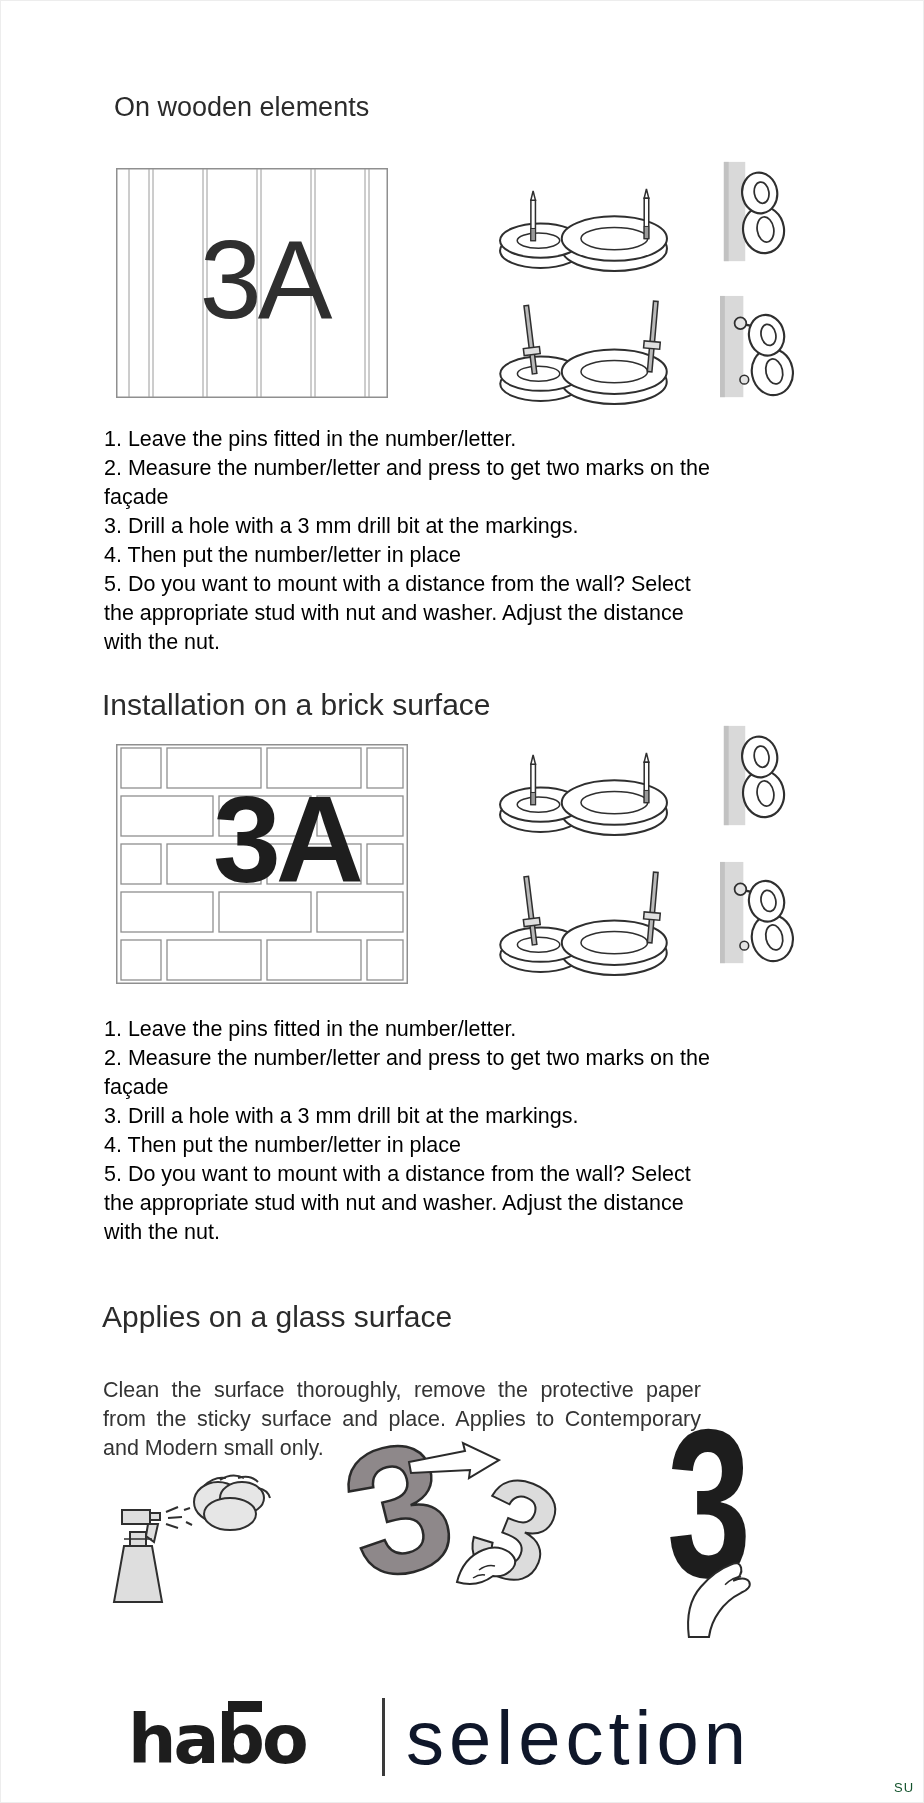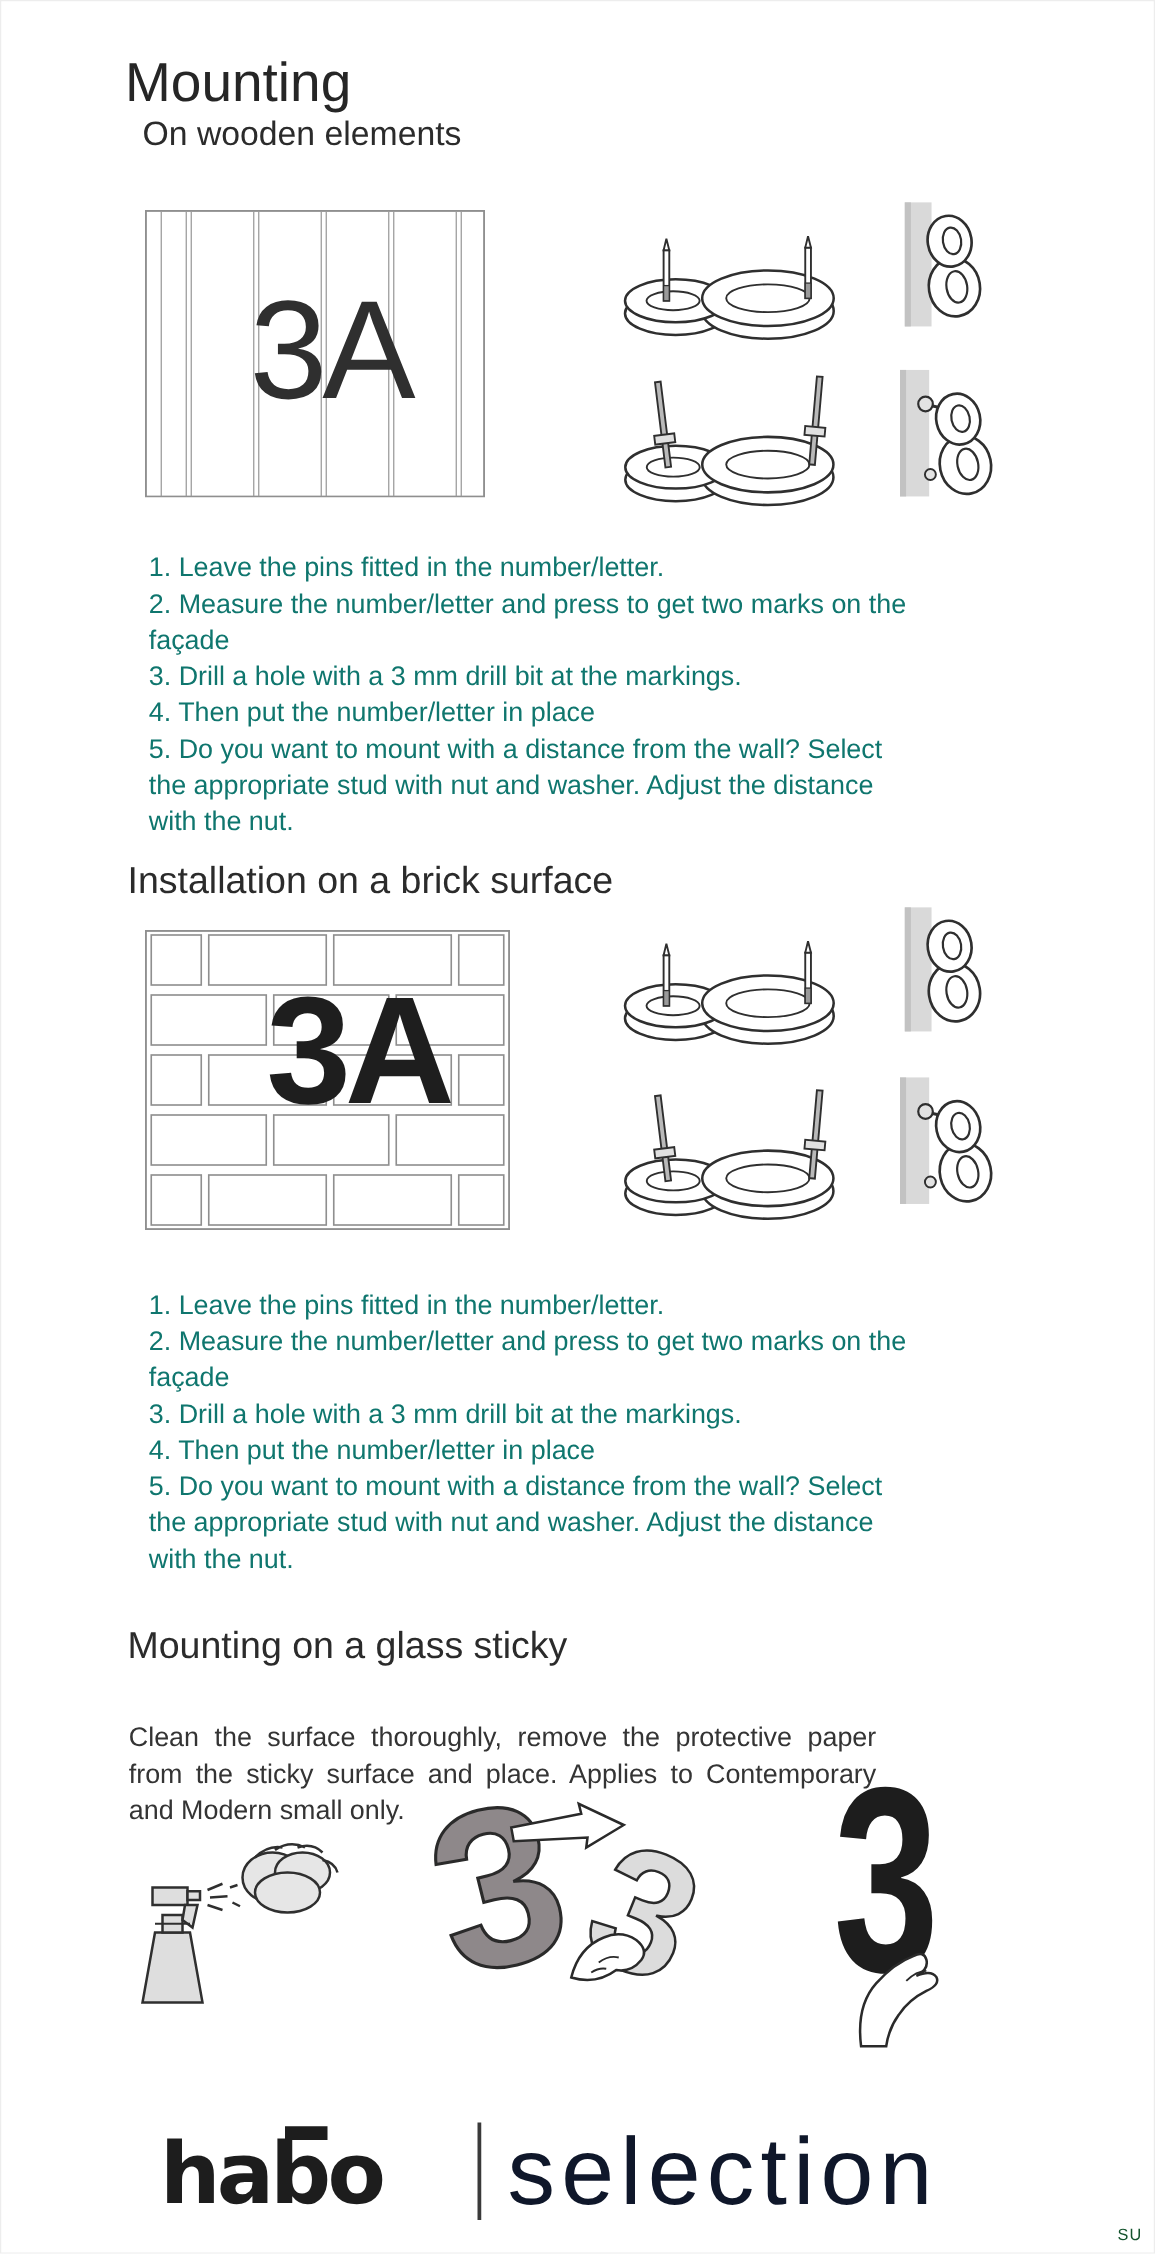--- a/index.html
+++ b/index.html
@@ -5,37 +5,36 @@
   html,body{margin:0;padding:0;background:#fff;}
   .page{
     position:relative;width:924px;height:1803px;margin:0 auto;background:#ffffff;
     font-family:"Liberation Sans",sans-serif;color:#333;overflow:hidden;
     box-shadow:inset 0 0 0 1px #ededed;
   }
   .abs{position:absolute;}
   .main-title{font-size:44px;color:#262626;letter-spacing:0;}
   .sub-title{font-size:27px;color:#2b2b2b;}
   .section-title{font-size:30px;color:#2b2b2b;}
-  .instr{font-size:21.5px;line-height:29px;color:#0f766e;list-style:none;margin:16px;padding:0;}
+  .instr{font-size:21.5px;line-height:29px;color:#000000;list-style:none;margin:1px;padding:0;}
   .instr li{margin:0;padding:0;}
   .para{font-size:21.5px;line-height:29px;color:#343434;text-align:justify;margin:0;}
   .brand{font-family:"DejaVu Sans",sans-serif;font-weight:bold;font-size:68px;line-height:86px;
          letter-spacing:-3px;color:#1d1d1d;}
   .brand-bar{background:#1d1d1d;width:34px;height:11px;}
   .divider{width:3px;height:78px;background:#3a3a3a;}
   .collection{font-size:76px;line-height:76px;letter-spacing:5px;color:#0f172a;font-weight:400;}
   .watermark{font-size:13px;color:#14532d;letter-spacing:1px;}
   svg{display:block;}
 </style>
 </head>
 <body>
 
 <div class="page">
 
-  <div class="abs main-title" style="left:100px;top:42px;">Mounting</div>
   <div class="abs sub-title" style="left:114px;top:92px;">On wooden elements</div>
 
   <svg class="abs" style="left:116px;top:168px;" width="272" height="230" viewBox="0 0 272 230">
     <rect x="0.75" y="0.75" width="270.5" height="228.5" fill="#ffffff" stroke="#8f8f8f" stroke-width="1.5"></rect>
     <g stroke="#9a9a9a" stroke-width="1">
       <line x1="13" y1="1" x2="13" y2="229"></line>
       <line x1="33" y1="1" x2="33" y2="229"></line>
         <line x1="37" y1="1" x2="37" y2="229"></line>
       <line x1="87" y1="1" x2="87" y2="229"></line>
         <line x1="91" y1="1" x2="91" y2="229"></line>
@@ -207,21 +206,21 @@
   </svg>
 
   <ol class="abs instr" style="left:103px;top:1014px;width:622px;">
     <li>1. Leave the pins fitted in the number/letter.</li>
     <li>2. Measure the number/letter and press to get two marks on the façade</li>
     <li>3. Drill a hole with a 3 mm drill bit at the markings.</li>
     <li>4. Then put the number/letter in place</li>
     <li>5. Do you want to mount with a distance from the wall? Select the appropriate stud with nut and washer. Adjust the distance with the nut.</li>
   </ol>
 
-  <div class="abs section-title" style="left:102px;top:1300px;">Mounting on a glass sticky</div>
+  <div class="abs section-title" style="left:102px;top:1300px;">Applies on a glass surface</div>
   <p class="abs para" style="left:103px;top:1352px;width:598px;margin-top:24px;">Clean the surface thoroughly, remove the protective paper from the sticky surface and place. Applies to Contemporary and Modern small only.</p>
 
   <svg class="abs" style="left:100px;top:1458px;" width="180" height="150" viewBox="0 0 180 150">
     <g>
       <polygon points="24,88 52,88 62,144 14,144" fill="#dedede" stroke="#2f2f2f" stroke-width="2"></polygon>
       <rect x="30" y="74" width="16" height="14" fill="#dedede" stroke="#2f2f2f" stroke-width="2"></rect>
       <polygon points="22,52 50,52 50,66 22,66" fill="#dedede" stroke="#2f2f2f" stroke-width="2"></polygon>
       <rect x="50" y="55" width="10" height="7" fill="#dedede" stroke="#2f2f2f" stroke-width="2"></rect>
       <polygon points="48,66 58,66 54,84 46,78" fill="#dedede" stroke="#2f2f2f" stroke-width="2"></polygon>
       <line x1="24" y1="81" x2="52" y2="81" stroke="#2f2f2f" stroke-width="1.5"></line>

